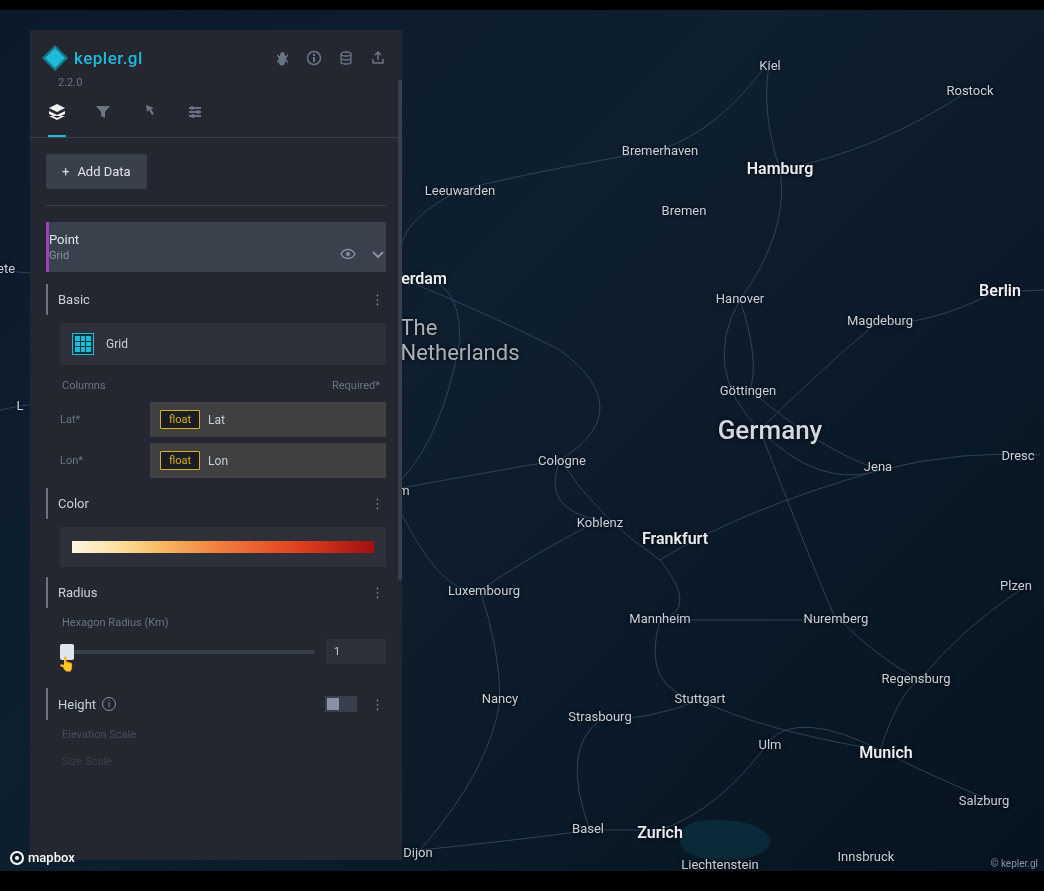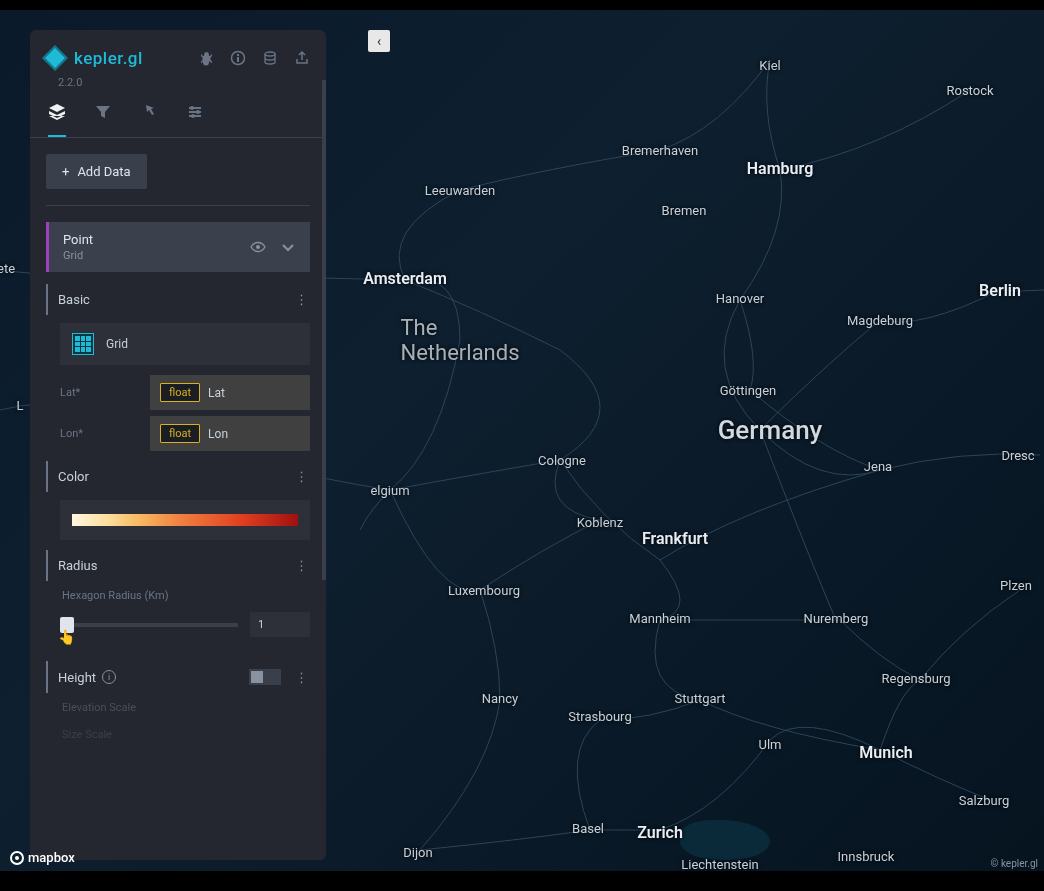--- a/index.html
+++ b/index.html
@@ -3,36 +3,36 @@
 <meta charset="utf-8">
 <style>
   * { box-sizing: border-box; margin: 0; padding: 0; font-family: -apple-system, "Segoe UI", Roboto, sans-serif; }
   body { width: 1044px; height: 891px; background: #000; overflow: hidden; position: relative; }
   .map { position: absolute; top: 10px; left: 0; right: 0; bottom: 20px; background: linear-gradient(135deg, #0a1a2a 0%, #0e1f2f 40%, #061420 100%); }
   .roads { position: absolute; inset: 0; }
   .map-label { position: absolute; color: #c8d0d8; font-size: 13px; white-space: nowrap; text-shadow: 0 0 4px #000; }
   .map-label.major { font-size: 16px; font-weight: 600; color: #e8eef4; }
   .map-label.country { font-size: 26px; font-weight: 500; color: #d0d8e0; }
   .map-label.country-sub { font-size: 22px; font-weight: 400; color: #a8b0b8; }
-  .sidebar { position: absolute; top: 30px; left: 30px; width: 296px; height: 830px; background: #242730; overflow: hidden; border-radius: 6px; }
+  .sidebar { position: absolute; top: 30px; left: 30px; width: 372px; height: 830px; background: #242730; overflow: hidden; }
   .scroll-ind { position:absolute; right:0; top:50px; bottom:280px; width:4px; background:#3a3f4c;}
   .header { padding: 18px 16px 8px 16px; display: flex; align-items: center; }
   .logo-mark { width: 18px; height: 18px; background: #1fbad6; transform: rotate(45deg); margin-right: 10px; box-shadow: inset 0 0 0 2px #0f7a8f;}
   .logo-text { color: #1fbad6; font-size: 17px; font-weight: 500; letter-spacing: 0.5px; }
   .version { color: #6a7485; font-size: 11px; margin-left: 28px;}
   .hdr-actions { margin-left:auto; display:flex; gap:16px; color:#6a7485;}
   .hdr-icon { width:16px; height:16px; cursor:pointer;}
   .tabs { display: flex; gap: 28px; padding: 14px 18px 0 18px; border-bottom:1px solid #3a3f4c;}
   .tab { color: #6a7485; padding-bottom: 10px; cursor: pointer; }
   .tab.active { color: #f0f0f0; border-bottom: 2px solid #1fbad6; }
   .tab svg { width:18px; height:18px; }
   .panel { padding: 16px; }
   .add-btn { background: #3a3f4c; color: #e0e4ec; padding: 10px 16px; border-radius: 2px; font-size: 13px; display: inline-flex; align-items: center; gap: 8px; cursor: pointer; }
   .divider { height:1px; background:#3a3f4c; margin:16px 0;}
-  .layer-card { background:#3a414c; border-left:3px solid #a040c0; padding:10px 14px; display:flex; align-items:center; margin-bottom:12px;}
+  .layer-card { background:#3a414c; border-left:3px solid #a040c0; padding:10px 0; display:flex; align-items:flex-end; margin-bottom:12px;}
   .layer-title { color:#e0e4ec; font-size:13px;}
   .layer-sub { color:#8892a0; font-size:11px; margin-top:2px;}
   .layer-ctrls { margin-left:auto; display:flex; gap:14px; color:#8892a0;}
   .section-hdr { display:flex; align-items:center; color:#c8d0d8; font-size:13px; padding:8px 2px; border-left:2px solid #6a7485; padding-left:10px; margin:10px 0 8px 0;}
   .section-hdr .more { margin-left:auto; color:#8892a0; cursor:pointer;}
   .grid-row { background:#2d3039; padding:10px 12px; display:flex; align-items:center; gap:12px; margin:0 0 10px 14px;}
   .grid-icon { width:22px; height:22px; background:#0a3642; border:1px solid #1fbad6; display:grid; grid-template-columns:repeat(3,1fr); grid-template-rows:repeat(3,1fr); padding:2px; gap:1px;}
   .grid-icon i { background:#1fbad6;}
   .grid-row span { color:#c8d0d8; font-size:12px;}
   .cols-hdr { display:flex; padding:4px 6px 4px 16px; color:#6a7485; font-size:11px;}
@@ -213,20 +213,24 @@
           <i></i>
           <i></i>
           <i></i>
           <i></i>
           <i></i>
           <i></i>
           <i></i>
         </div>
       <span>Grid</span>
     </div>
+    <div class="cols-hdr">
+        <span>Columns</span>
+        <span class="req">Required*</span>
+      </div>
     <div class="field-row">
       <div class="field-lbl">Lat*</div>
       <div class="field-box">
           <span class="tag">float</span>
           <span class="field-val">Lat</span>
         </div>
     </div>
     <div class="field-row">
       <div class="field-lbl">Lon*</div>
       <div class="field-box">

